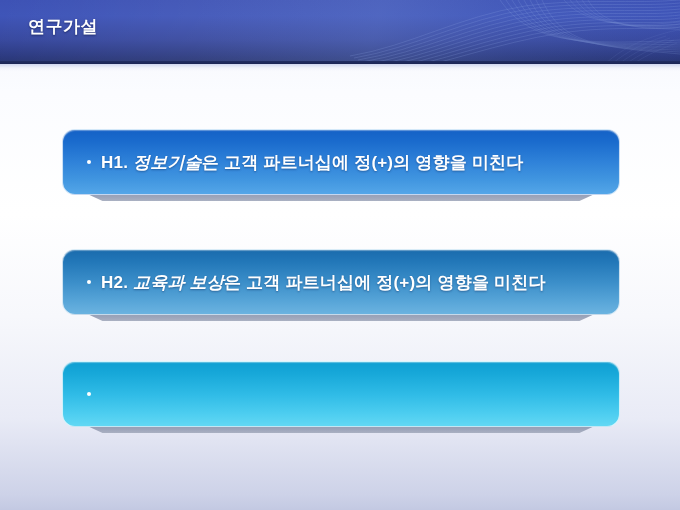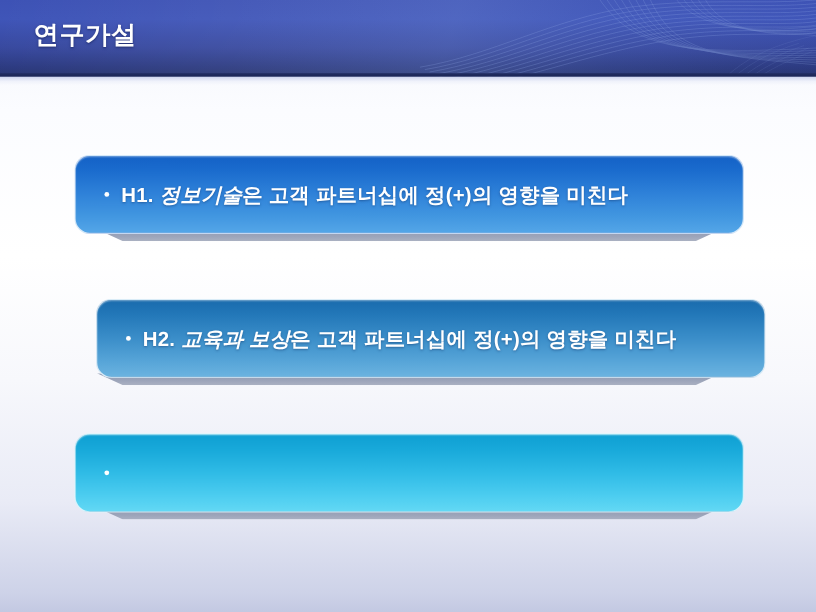--- a/index.html
+++ b/index.html
@@ -73,21 +73,21 @@
     width: 680px; height: 7px;
     background: linear-gradient(180deg,
                 rgba(205,212,238,0.95) 0%,
                 rgba(233,236,248,0.55) 55%,
                 rgba(255,255,255,0) 100%);
   }
   .slide-title {
     position: absolute;
     left: 28px;
     top: 15px;
-    font-size: 21px;
+    font-size: 17px;
     font-weight: bold;
     color: #ffffff;
     letter-spacing: 0.5px;
     text-shadow: 0 1px 2px rgba(10,18,60,0.55);
     white-space: nowrap;
   }
 
   
   .boxes {
     position: absolute;
@@ -123,21 +123,20 @@
                 #4196e0 78%,
                 #54a6e8 100%);
   }
   .hyp-box.c2 {
     background: linear-gradient(180deg,
                 #1a6bad 0%,
                 #2277b8 18%,
                 #3b8ec9 50%,
                 #57a5d8 80%,
                 #6bb3e0 100%);
-    margin-left: 18px;
   }
   .hyp-box.c3 {
     background: linear-gradient(180deg,
                 #0f9fd2 0%,
                 #17a8d9 18%,
                 #2fbbe6 50%,
                 #4ccdf0 80%,
                 #62d8f4 100%);
   }
 

